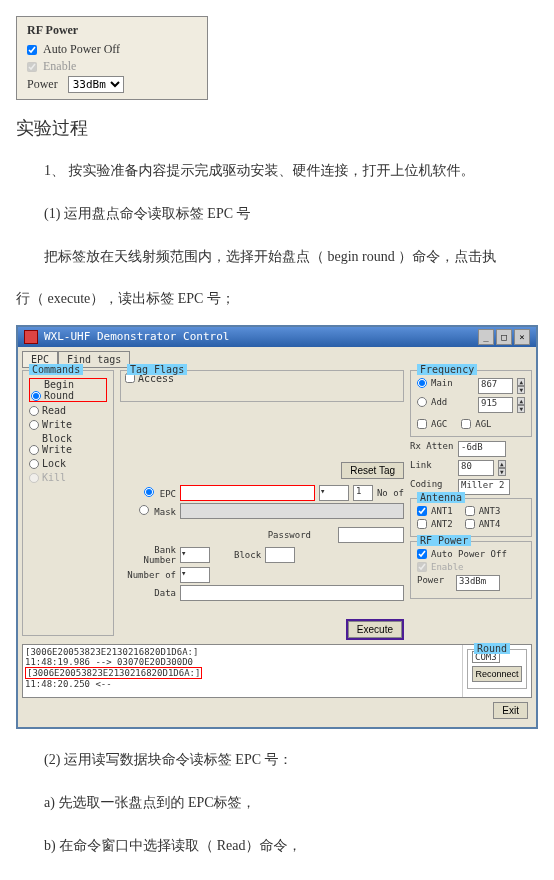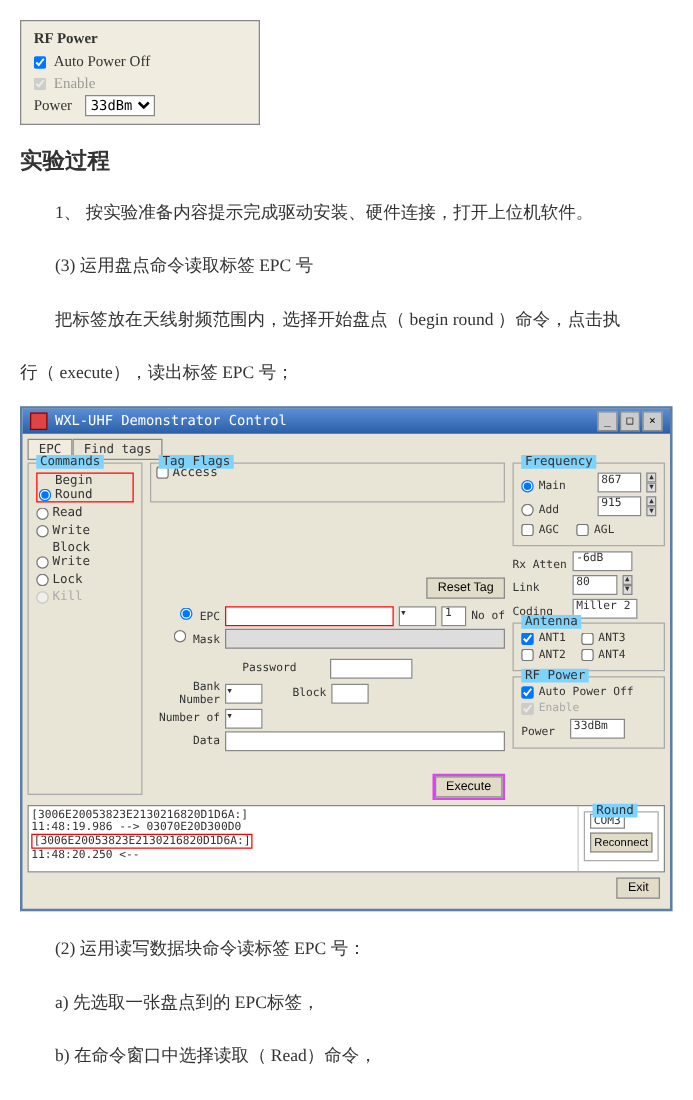--- a/index.html
+++ b/index.html
@@ -4,21 +4,21 @@
 <style>
 body{margin:0;font-family:"SimSun","NSimSun",serif;font-size:14px;color:#333;background:#fff;width:554px}
 .content{padding:16px}
 .small-panel{border:1px solid #888;background:#f0ece0;padding:6px 10px;width:170px;margin-bottom:16px}
 .small-panel .title{font-weight:bold;font-size:12px;margin-bottom:4px;font-family:"SimSun",serif}
 .check-row{display:flex;align-items:center;gap:6px;font-size:12px;margin:2px 0}
 .check-row input{margin:0}
 .check-row.disabled{color:#999}
 .small-panel .pwr-row{display:flex;align-items:center;gap:10px;font-size:12px}
 .small-panel select{font-family:monospace;font-size:11px;background:#fff;border:1px solid #888}
-h3{font-size:18px;font-weight:bold;margin:16px 0}
+h3{font-size:18px;font-weight:normal;margin:16px 0}
 .steps{padding-left:28px}
 .steps p{margin:18px 0;line-height:1.8}
 .win{border:2px solid #5a7fa8;background:#e8e4d6;margin:10px 0}
 .win-title{background:linear-gradient(#5a8fd8,#2a5fa8);color:#fff;display:flex;align-items:center;padding:2px 6px;font-size:11px;font-family:"SimSun",monospace}
 .win-title .sq{width:12px;height:12px;background:#d44;border:1px solid #800;margin-right:6px}
 .win-title .ctrls{margin-left:auto;display:flex;gap:2px}
 .win-title .ctrls span{background:#ccc;color:#000;width:14px;height:14px;display:flex;align-items:center;justify-content:center;font-size:9px;border:1px solid #888}
 .win-body{padding:4px;font-size:10px;font-family:"SimSun",monospace}
 .tabs{display:flex;gap:0;margin-bottom:2px}
 .tab{border:1px solid #888;padding:2px 8px;background:#e8e4d6;font-size:10px}
@@ -34,23 +34,23 @@
 .tagflags .opt{display:flex;align-items:center;gap:3px}
 .epc-area{margin-top:60px}
 .epc-row{display:flex;align-items:center;gap:4px;margin:2px 0;font-size:9px}
 .epc-row .lbl{width:56px;text-align:right}
 .txtf{border:1px solid #888;background:#fff;height:14px;padding:0 2px;font-size:9px}
 .redbox{border:1px solid red}
 .sel{border:1px solid #888;background:#fff;height:14px;width:28px;font-size:9px}
 .btn{border:1px solid #888;background:#e0dcc8;padding:2px 8px;font-size:10px}
 .reset{text-align:right;margin-bottom:6px}
 .exec{text-align:right;margin-top:18px}
-.exec .redh{border:2px solid #d946ef;display:inline-block}
+.exec .redh{border:2px solid #4c1d95;display:inline-block}
 .right{width:122px}
-.right .row{display:flex;align-items:flex-end;gap:4px;margin:3px 0;font-size:9px}
+.right .row{display:flex;align-items:flex-start;gap:4px;margin:3px 0;font-size:9px}
 .right .row .lbl{width:44px}
 .logbox{border:1px solid #888;background:#fff;font-size:9px;font-family:monospace;margin-top:4px;display:flex}
 .logbox .txt{flex:1;padding:2px}
 .logbox .red{border:1px solid red;display:inline-block;padding:0 1px}
 .log-right{width:60px;padding:4px;font-size:9px;border-left:1px solid #ccc}
 .log-right .btn{width:100%;font-size:9px;padding:2px 0;margin:4px 0}
 .exit{text-align:right;padding:4px}
 input[type=checkbox],input[type=radio]{width:10px;height:10px;margin:0}
 .spin{border:1px solid #888;background:#fff;width:30px;height:14px;font-size:9px;padding:0 2px}
 .spbtn{display:inline-flex;flex-direction:column;font-size:6px;line-height:1}
@@ -74,21 +74,21 @@
   <div class="pwr-row">
     <span>Power</span>
     <select><option>33dBm</option></select>
   </div>
 </div>
 
 <h3>实验过程</h3>
 
 <div class="steps">
   <p>1、 按实验准备内容提示完成驱动安装、硬件连接，打开上位机软件。</p>
-  <p>(3) 运用盘点命令读取标签   EPC 号</p>
+  <p>(1) 运用盘点命令读取标签   EPC 号</p>
   <p style="margin-bottom:0">把标签放在天线射频范围内，选择开始盘点（     begin round  ）命令，点击执</p>
 </div>
 <p style="margin-top:16px;padding-left:0;line-height:1.8">行（ execute），读出标签  EPC 号；</p>
 
 <div class="win">
   <div class="win-title">
     <div class="sq"></div>
     <span>WXL-UHF Demonstrator Control</span>
     <div class="ctrls">
       <span>_</span>
@@ -147,21 +147,21 @@
             <span class="lbl"><input type="radio" checked="" style=""> <span>EPC</span></span>
             <span class="txtf redbox" style="flex:1"></span>
             <span class="sel">▾</span>
             <span class="txtf" style="width:14px">1</span>
             <span>No of</span>
           </div>
           <div class="epc-row">
             <span class="lbl"><input type="radio" style=""> <span>Mask</span></span>
             <span class="txtf" style="flex:1;background:#ddd"></span>
           </div>
-          <div class="epc-row" style="justify-content:center;gap:27px;margin-top:8px">
+          <div class="epc-row" style="justify-content:flex-end;gap:27px;margin-top:8px">
             <span>Password</span>
             <span class="txtf" style="width:60px"></span>
           </div>
           <div class="epc-row">
             <span class="lbl">Bank Number</span>
             <span class="sel">▾</span>
             <span style="margin-left:20px">Block</span>
             <span class="txtf" style="width:24px"></span>
           </div>
           <div class="epc-row">

